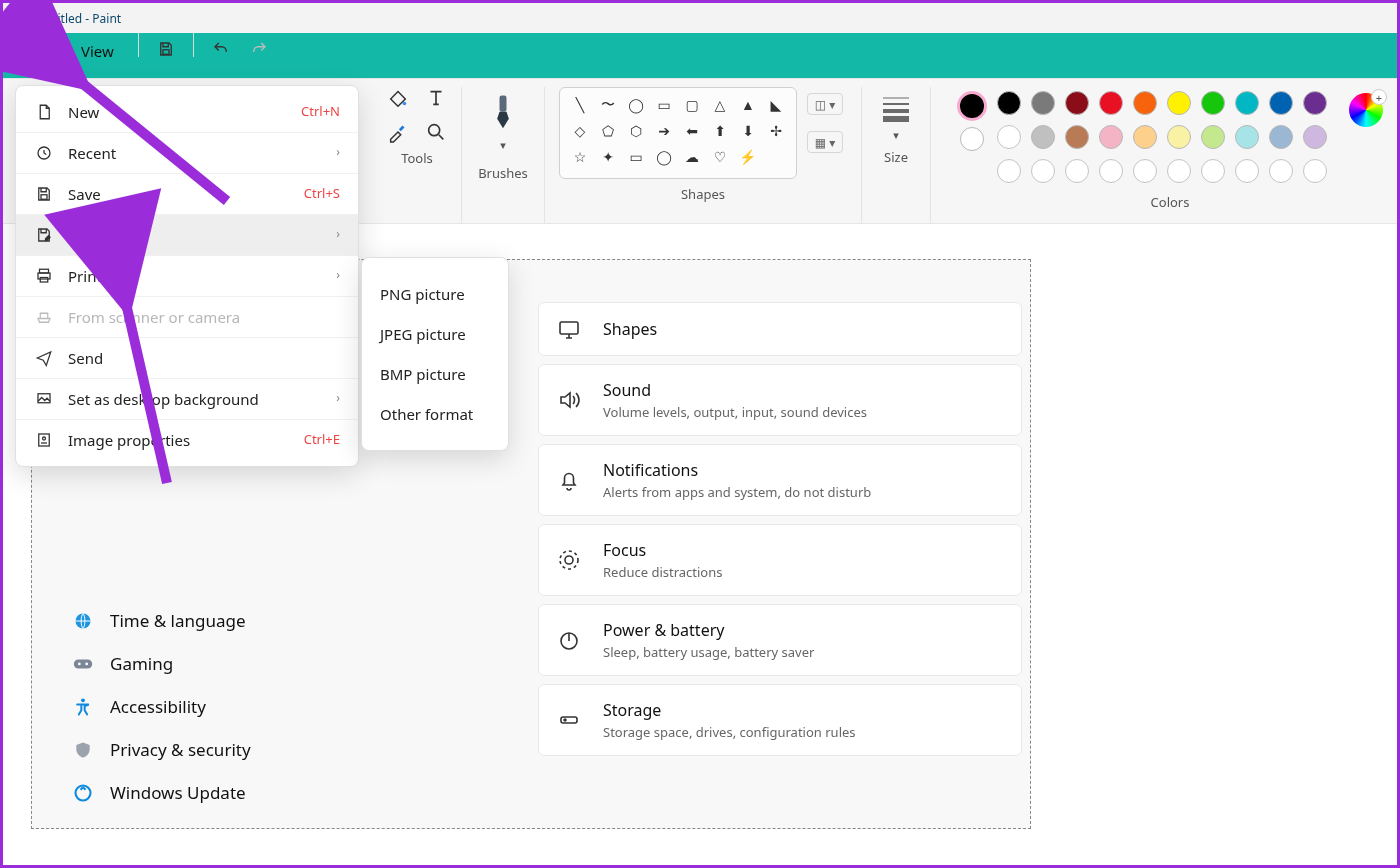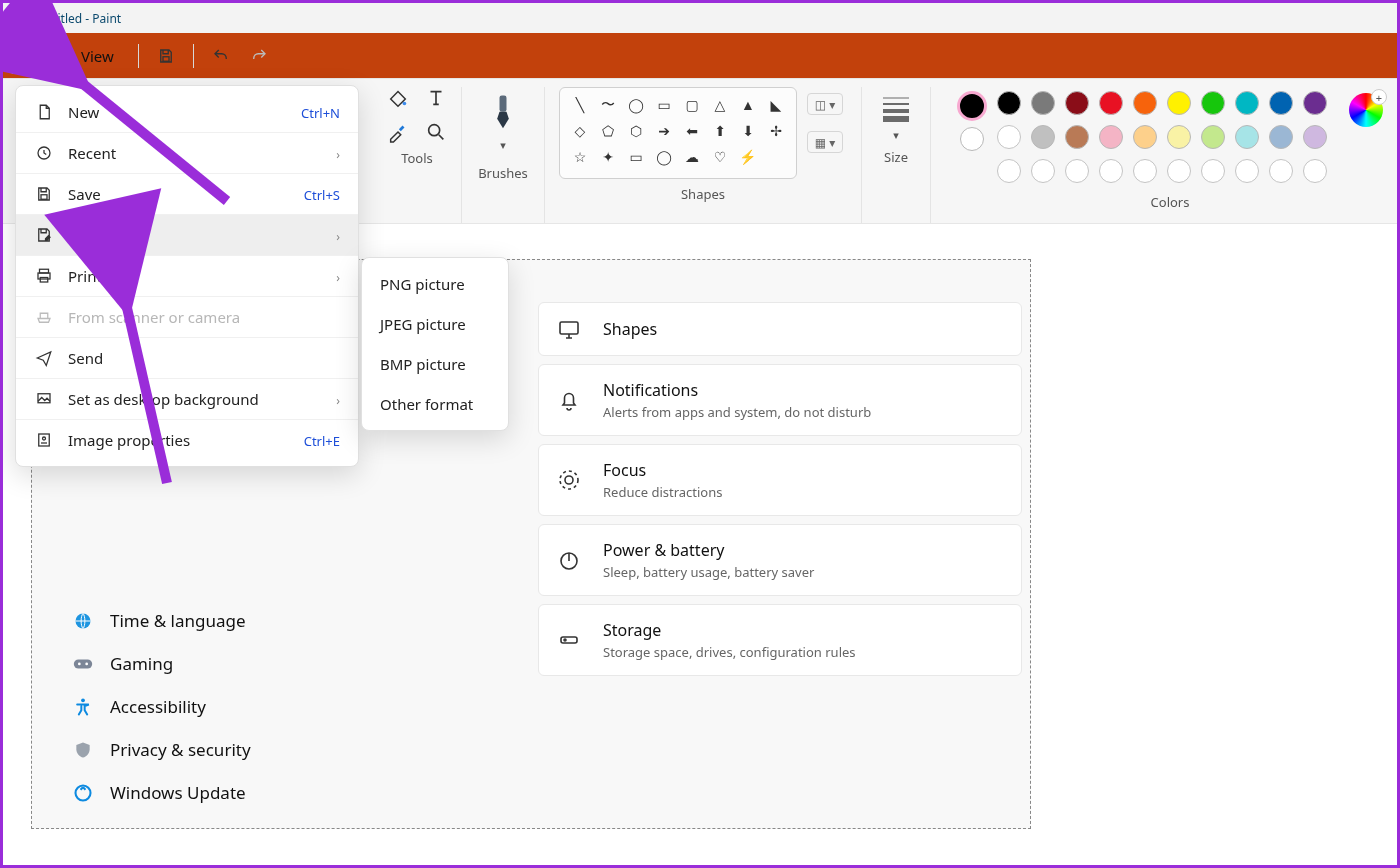--- a/index.html
+++ b/index.html
@@ -4,21 +4,21 @@
 <style>
 * { margin:0; padding:0; box-sizing:border-box; font-family:"Segoe UI",system-ui,sans-serif; }
 body { background:#fff; border:3px solid #9a2dd9; width:1400px; height:868px; overflow:hidden; position:relative; }
 
 
 .titlebar { height:30px; display:flex; align-items:center; gap:8px; padding:0 8px; background:#f3f3f3; }
 .titlebar .icon { width:18px; height:18px; }
 .titlebar .t { font-size:12px; color:#0c4a6e; }
 
 
-.menubar { height:46px; display:flex; align-items:center; gap:0; padding:0 6px; background:#c2410c; border-bottom:1px solid #e6e6e6; }
+.menubar { height:46px; display:flex; align-items:flex-start; gap:0; padding:0 6px; background:#14b8a6; border-bottom:1px solid #e6e6e6; }
 .menubar .m { padding:8px 16px; font-size:15px; color:#111; border-radius:5px; }
 .menubar .m.active { background:#e8e8e8; }
 .menubar .sep { width:1px; height:24px; background:#d8d8d8; margin:0 8px; }
 .menubar .ic { width:38px; height:32px; display:flex; align-items:center; justify-content:center; color:#333; }
 .menubar .ic.dim { color:#b7b7b7; }
 
 
 .ribbon { background:#f6f6f6; height:145px; display:flex; padding:8px 0 0 370px; border-bottom:1px solid #e6e6e6; }
 .ribbon-group { display:flex; flex-direction:column; align-items:center; padding:0 14px; border-right:1px solid #e4e4e4; }
 .ribbon-group:last-child { border-right:none; }
@@ -54,30 +54,30 @@
 .card .ctxt .ct { font-size:16px; color:#111; }
 .card .ctxt .cd { font-size:13px; color:#666; margin-top:2px; }
 
 .settings-side { position:absolute; left:40px; top:312px; display:flex; flex-direction:column; gap:20px;margin-top:37px; }
 .ss-item { display:flex; gap:16px; align-items:center; }
 .ss-item .sic { width:22px; height:22px; display:flex; align-items:center; justify-content:center; }
 .ss-item .sl { font-size:17px; color:#111; }
 
 
 .file-menu { position:absolute; left:12px; top:82px; width:344px; background:#fff; border:1px solid #e0e0e0; border-radius:8px; box-shadow:0 8px 28px rgba(0,0,0,.14); padding:6px 0; z-index:100; }
-.fm-item { display:flex; align-items:flex-end; gap:14px; padding:10px 18px; font-size:15px; color:#222; position:relative; border-bottom:1px solid #f0f0f0; }
+.fm-item { display:flex; align-items:flex-start; gap:14px; padding:10px 18px; font-size:15px; color:#222; position:relative; border-bottom:1px solid #f0f0f0; }
 .fm-item:last-child { border-bottom:none; }
 .fm-item.hovered { background:#eee; }
 .fm-item.disabled { color:#b7b7b7; }
 .fm-item .fic { width:20px; height:20px; flex:0 0 20px; display:flex; align-items:center; justify-content:center; color:inherit; }
-.fm-item .short { margin-left:auto; font-size:13px; color:#1d4ed8; }
+.fm-item .short { margin-left:auto; font-size:13px; color:#ef4444; }
 .fm-item .chev { margin-left:auto; color:#888; font-size:12px; }
 
 
-.saveas-menu { position:absolute; left:358px; top:254px; width:148px; background:#fff; border:1px solid #e0e0e0; border-radius:8px; box-shadow:0 8px 28px rgba(0,0,0,.14); padding:6px 0; z-index:101; }
+.saveas-menu { position:absolute; left:358px; top:254px; width:148px; background:#fff; border:1px solid #e0e0e0; border-radius:8px; box-shadow:0 8px 28px rgba(0,0,0,.14); padding:16px 0; z-index:101; }
 .saveas-menu .sm-item { padding:10px 18px; font-size:15px; color:#222; }
 
 
 .arrow { position:absolute; z-index:200; }
 
 svg { overflow:visible; }
 </style>
 </head>
 <body>
 
@@ -330,20 +330,32 @@
               <path d="M9 21h6M12 17v4"></path>
             </svg>
           </span>
         <div class="ctxt">
             <div class="ct">Shapes</div>
           </div>
       </div>
       <div class="card">
         <span class="cic">
             <svg width="24" height="24" viewBox="0 0 24 24" fill="none" stroke="#333" stroke-width="1.6">
+              <path d="M4 9v6h4l5 4V5l-5 4H4z"></path>
+              <path d="M16 8c2 2 2 6 0 8M19 5c4 4 4 10 0 14"></path>
+            </svg>
+          </span>
+        <div class="ctxt">
+            <div class="ct">Sound</div>
+            <div class="cd">Volume levels, output, input, sound devices</div>
+          </div>
+      </div>
+      <div class="card">
+        <span class="cic">
+            <svg width="24" height="24" viewBox="0 0 24 24" fill="none" stroke="#333" stroke-width="1.6">
               <path d="M6 17h12l-1.5-2V10a4.5 4.5 0 10-9 0v5L6 17z"></path>
               <path d="M10 20a2 2 0 004 0"></path>
             </svg>
           </span>
         <div class="ctxt">
             <div class="ct">Notifications</div>
             <div class="cd">Alerts from apps and system, do not disturb</div>
           </div>
       </div>
       <div class="card">

